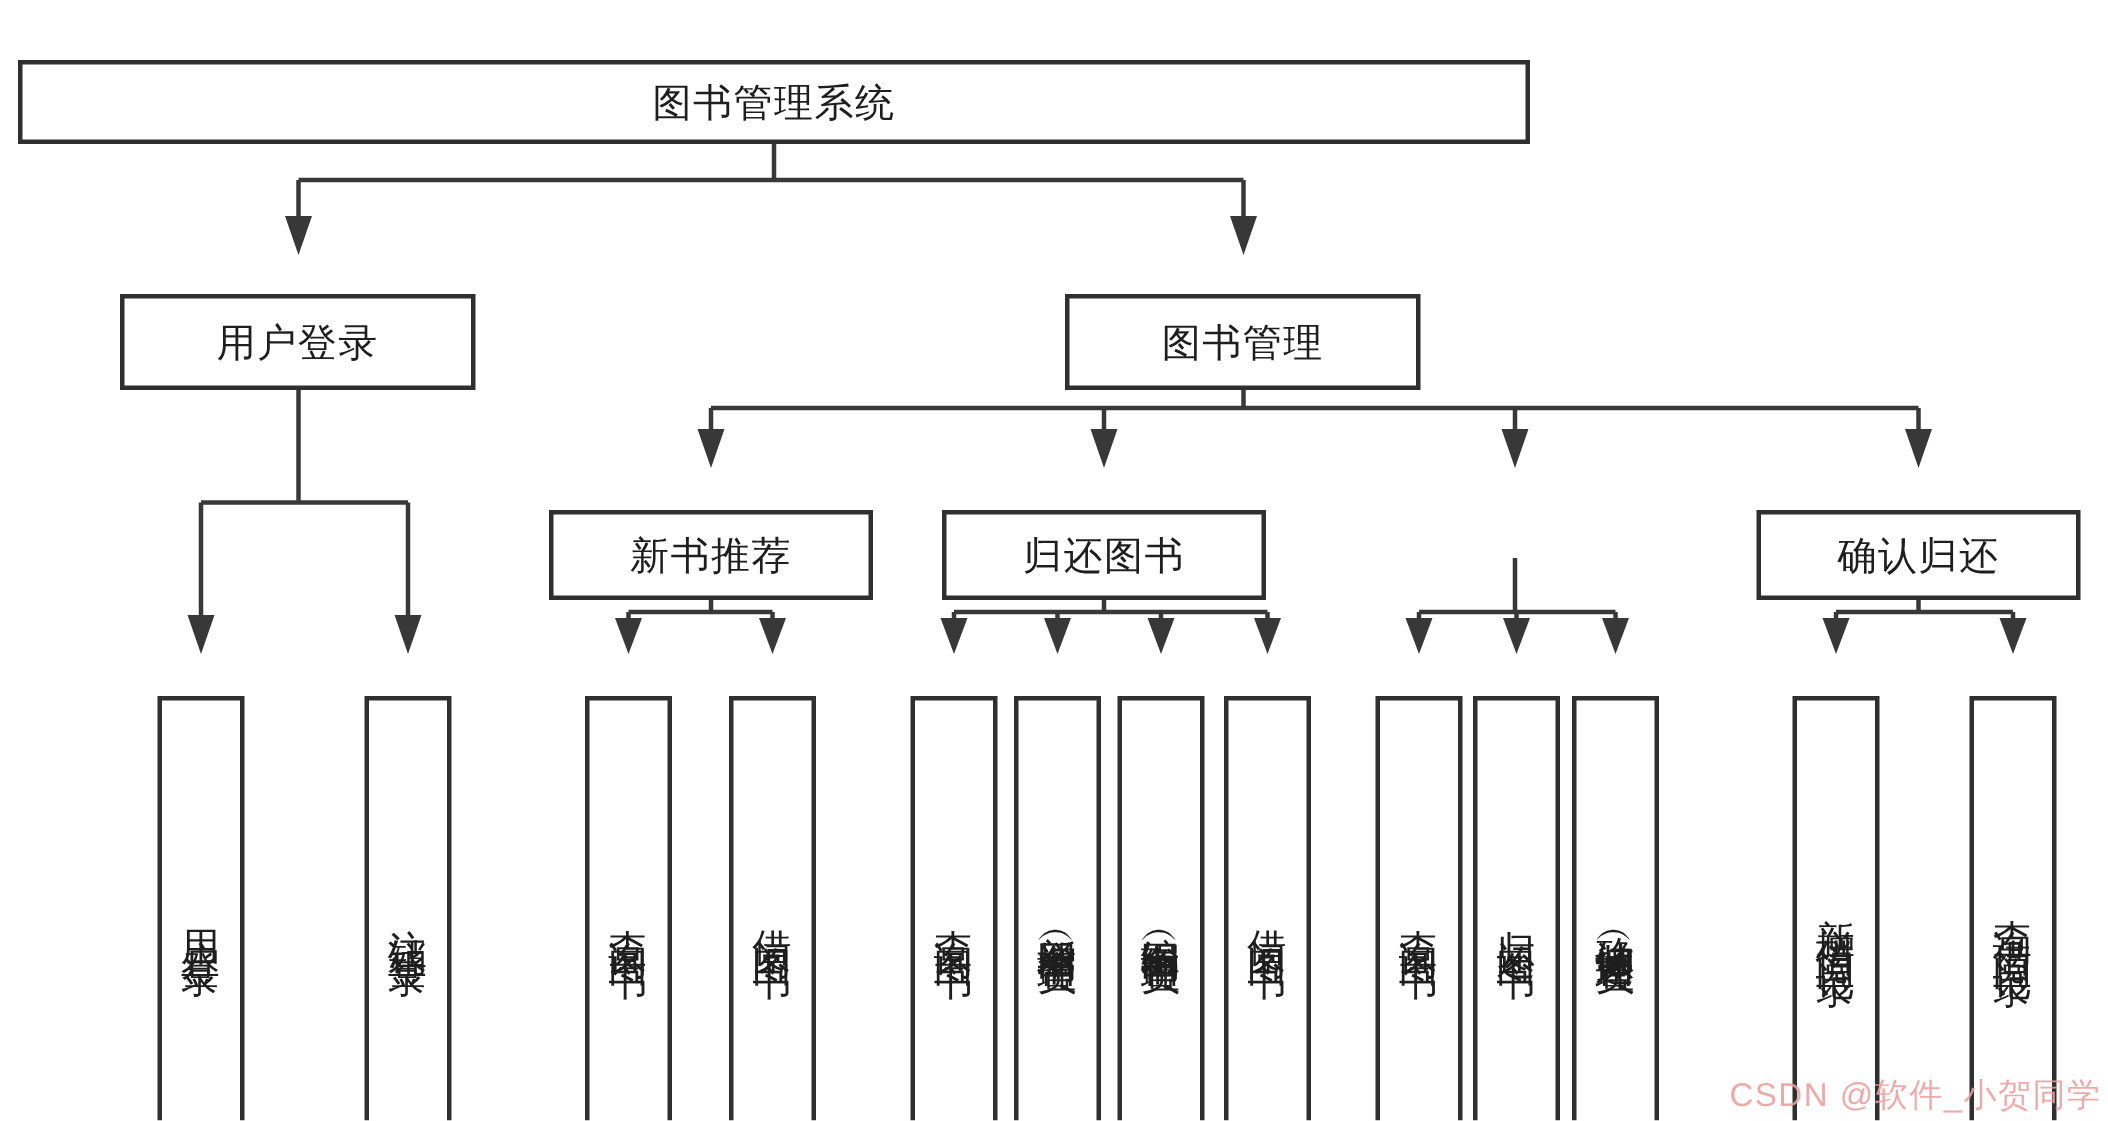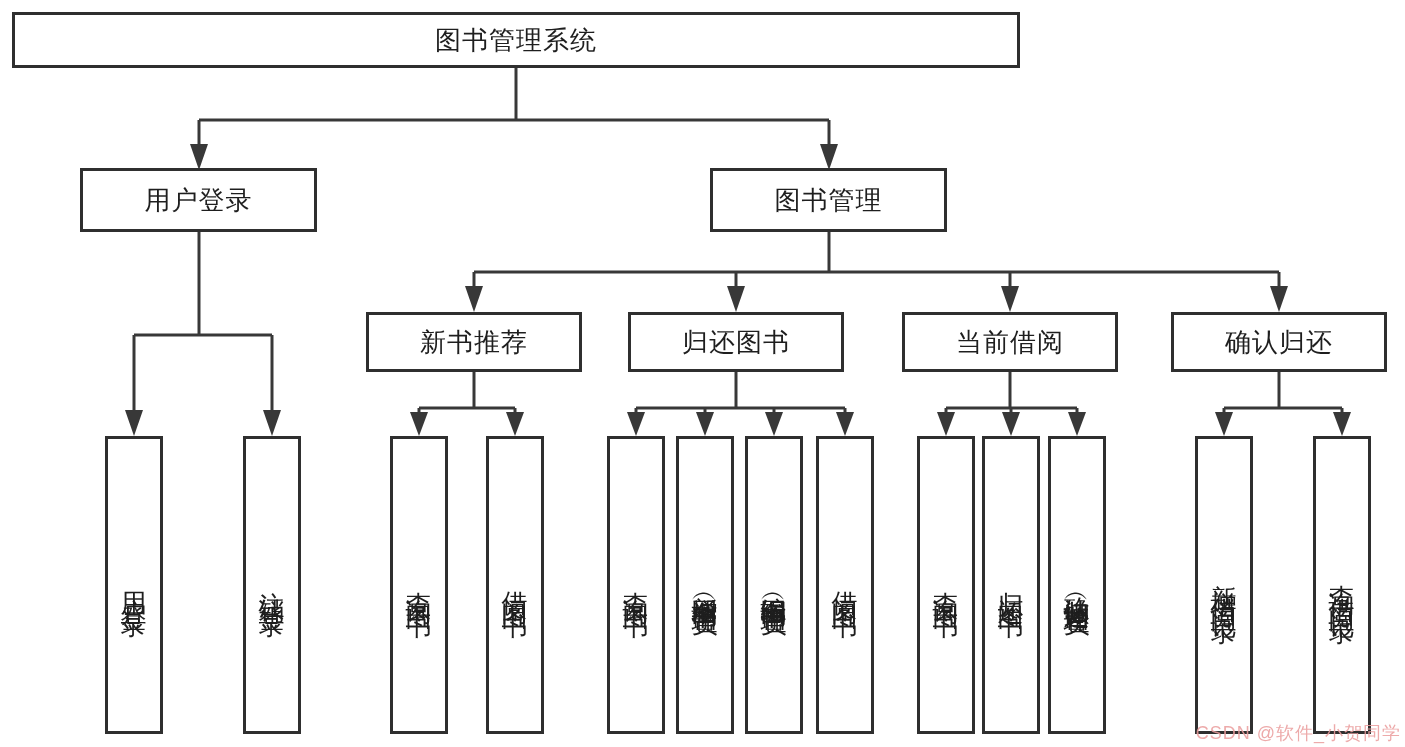--- a/index.html
+++ b/index.html
@@ -27,36 +27,37 @@
     background: #ffffff;
     border: 3px solid #2f2f2f;
     display: flex;
     align-items: center;
     justify-content: center;
     color: #1e1e1e;
     font-size: 26px;
     letter-spacing: 1px;
     z-index: 2;
     white-space: nowrap;
+    margin-top: 28px;
   }
   .root  { left: 12px;  top: 12px;  width: 1008px; height: 56px; }
   .lvl2  { top: 168px; width: 237px; height: 64px; }
   .lvl3  { top: 312px; width: 216px; height: 60px; }
   .leaf  { top: 436px; width: 58px;  height: 298px; }
   .v-label {
     writing-mode: vertical-rl;
     line-height: 1;
     letter-spacing: 7px;
   }
   .v-label.tight { letter-spacing: 2px; }
   #watermark {
     position: absolute;
     right: 4px;
     bottom: 2px;
-    font-size: 18px;
+    font-size: 22px;
     color: rgba(235, 158, 158, 0.88);
     letter-spacing: 1px;
     z-index: 5;
     white-space: nowrap;
   }
 </style>
 </head>
 <body>
 
 <div id="stage">
@@ -131,23 +132,20 @@
   <div class="node lvl3" style="left:366px">
     <span>新书推荐</span>
   </div>
 
   <div class="node lvl2" style="left:710px">
     <span>图书管理</span>
   </div>
   <div class="node lvl3" style="left:628px">
     <span>归还图书</span>
   </div>
-  <div class="node lvl3" style="left:902px">
-    <span>当前借阅</span>
-  </div>
   <div class="node lvl3" style="left:1171px">
     <span>确认归还</span>
   </div>
 
   <div class="node leaf" style="left:105px">
     <span class="v-label">用户登录</span>
   </div>
   <div class="node leaf" style="left:243px">
     <span class="v-label">注销登录</span>
   </div>

